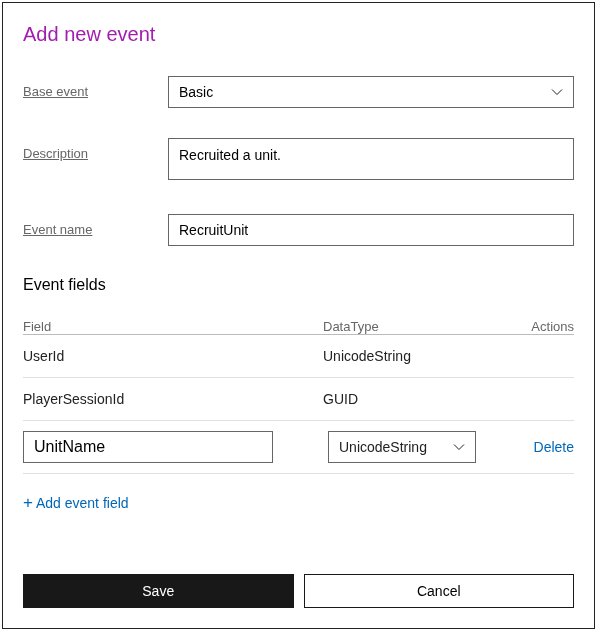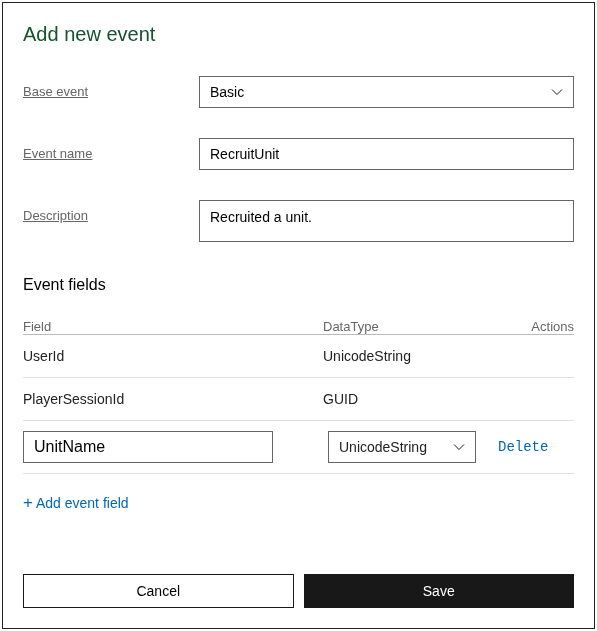--- a/index.html
+++ b/index.html
@@ -15,39 +15,38 @@
     .container {
       border: 1px solid #222;
       width: 593px;
       height: 627px;
       padding: 20px 20px 20px 20px;
       position: relative;
     }
     .page-title {
       font-size: 20px;
       font-weight: 400;
-      color: #14532d;
+      color: #a21caf;
       margin-bottom: 30px;
     }
     .form-row {
       display: flex;
       align-items: flex-start;
       margin-bottom: 30px;
     }
     .form-label {
       width: 145px;
       font-size: 13px;
       color: #666;
       padding-top: 8px;
       text-decoration: underline;
     }
     .form-control {
       flex: 1;
       position: relative;
-      margin-left: 31px;
     }
     .select-box {
       width: 100%;
       height: 32px;
       border: 1px solid #666;
       padding: 0 10px;
       display: flex;
       align-items: center;
       justify-content: space-between;
       cursor: pointer;
@@ -132,23 +131,22 @@
       align-items: center;
       justify-content: space-between;
       cursor: pointer;
       font-size: 14px;
       margin-left: 5px;
     }
     .action-link {
       color: #0067B8;
       font-size: 14px;
       cursor: pointer;
-      text-align: left;
-      flex: 1;
-      font-family: Liberation Mono, monospace;
+      text-align: right;
+      flex: 1;
     }
     .add-field-link {
       display: flex;
       align-items: center;
       color: #0067B8;
       font-size: 14px;
       cursor: pointer;
       margin-top: 20px;
       gap: 3px;
     }
@@ -200,30 +198,30 @@
         <span class="chevron-down">
           <svg viewBox="0 0 12 12" width="12" height="12">
               <path d="M1 3.5 L6 8.5 L11 3.5" stroke="#222" stroke-width="1" fill="none"></path>
             </svg>
         </span>
       </div>
     </div>
   </div>
 
   <div class="form-row">
+    <div class="form-label">Description</div>
+    <div class="form-control">
+      <textarea class="textarea" style="">Recruited a unit.</textarea>
+    </div>
+  </div>
+
+  <div class="form-row">
     <div class="form-label">Event name</div>
     <div class="form-control">
       <input type="text" class="text-input" value="RecruitUnit" style="">
-    </div>
-  </div>
-
-  <div class="form-row">
-    <div class="form-label">Description</div>
-    <div class="form-control">
-      <textarea class="textarea" style="">Recruited a unit.</textarea>
     </div>
   </div>
 
   <h2 class="section-title">Event fields</h2>
 
   <div class="fields-table">
     <div class="table-header">
       <div class="col-field">Field</div>
       <div class="col-datatype">DataType</div>
       <div class="col-actions">Actions</div>
@@ -258,16 +256,16 @@
       <div class="action-link">Delete</div>
     </div>
   </div>
 
   <div class="add-field-link">
     <span class="plus-icon">+</span>
     <span>Add event field</span>
   </div>
 
   <div class="button-row">
+    <div class="btn btn-primary">Save</div>
     <div class="btn btn-secondary">Cancel</div>
-    <div class="btn btn-primary">Save</div>
   </div>
 </div>
 
 </body></html>

